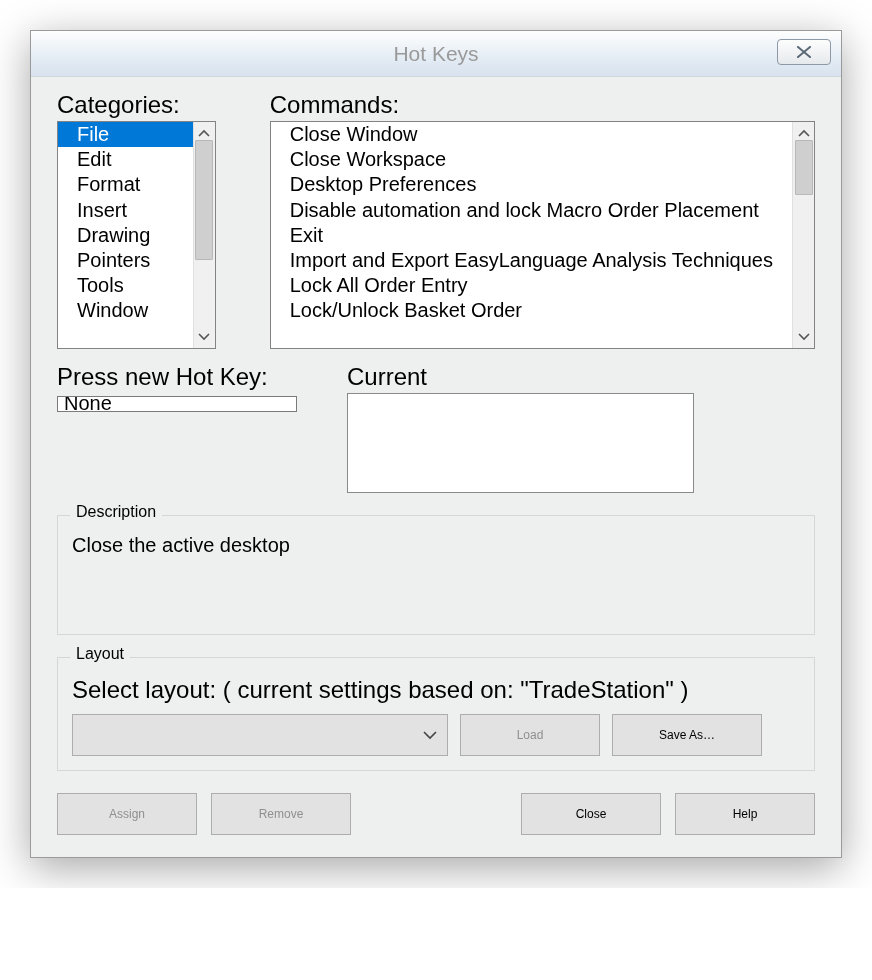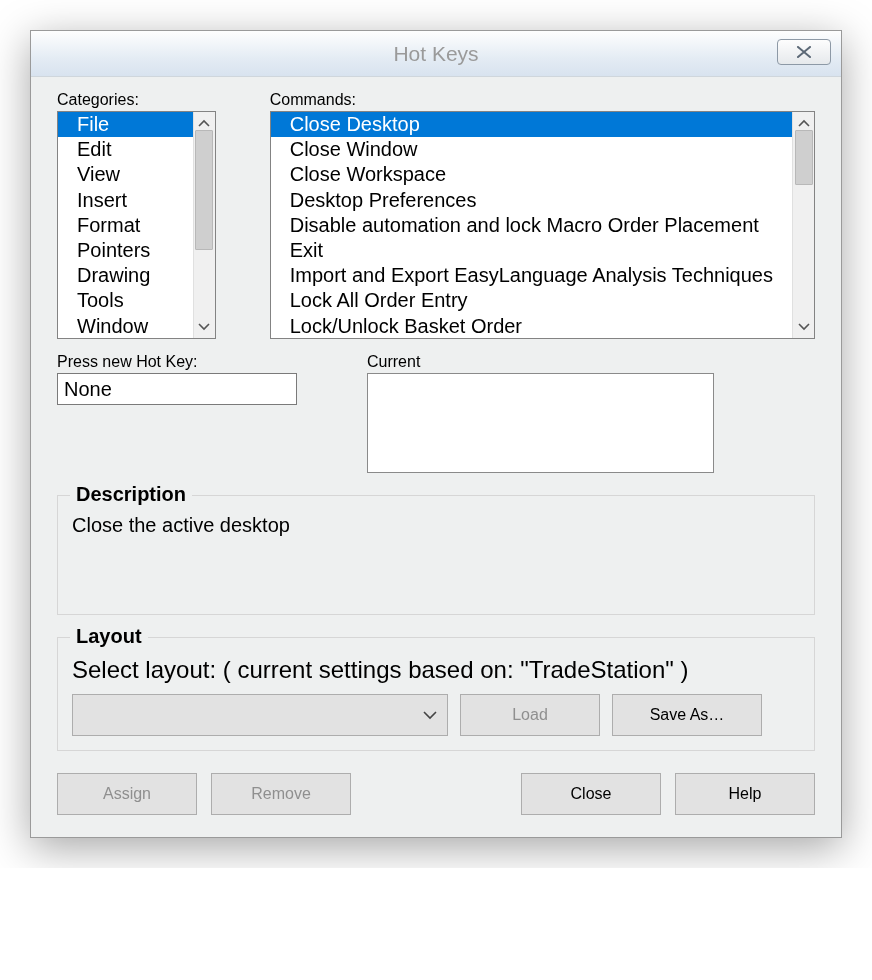--- a/index.html
+++ b/index.html
@@ -50,21 +50,21 @@
   .body {
     padding: 14px 26px 22px 26px;
   }
   .lists {
     display: flex;
     gap: 14px;
   }
   .list-col { display:flex; flex-direction:column; }
   .list-col.cat { width: 224px; }
   .list-col.cmd { flex:1;margin-left:40px; }
-  .label { font-size:16px; margin-bottom:2px; }
+  .label { font-size:24px; margin-bottom:2px; }
   .listbox {
     border:1px solid #838383;
     background:#fff;
     height:228px;
     overflow:hidden;
     position:relative;
     display:flex;
   }
   .list-items {
     flex:1;
@@ -100,28 +100,28 @@
     text-align:center;
   }
   .scroll-thumb {
     width:18px;
     background:#cfcfcf;
     border:1px solid #b8b8b8;
     border-radius:1px;
   }
   .row2 {
     display:flex;
-    gap:40px;
+    gap:20px;
     margin-top:14px;
   }
   .press-col { width:270px; }
   .current-col { flex:1; }
   .txt-input {
     width:240px;
-    height:32px;
+    height:16px;
     border:1px solid #7a7a7a;
     background:#fff;
     padding:2px 6px;
     font-size:20px;
   }
   .current-box {
     width:347px;
     height:100px;
     border:1px solid #8a8a8a;
     background:#fff;
@@ -131,22 +131,21 @@
     margin-top:22px;
     position:relative;
     padding:18px 14px 14px 14px;
   }
   .group-title {
     position:absolute;
     top:-13px;
     left:12px;
     background:#eef0f0;
     padding:0 6px;
-    font-size:20px;
-    font-weight:bold;
+    font-size:16px;
   }
   .desc-text {
     font-size:20px;
     min-height:86px;
   }
   .layout-label {
     font-size:24px;
     margin-bottom:10px;
   }
   .layout-row {
@@ -163,21 +162,21 @@
     align-items:center;
     justify-content:flex-end;
     padding:0 10px;
     cursor:pointer;
   }
   .combo svg { width:14px; height:10px; }
   .btn {
     height:42px;
     border:1px solid #adadad;
     background:#e2e2e2;
-    font-size:16px;
+    font-size:12px;
     display:flex;
     align-items:center;
     justify-content:center;
     cursor:pointer;
     padding:0 6px;
   }
   .btn.disabled { color:#8f8f8f; cursor:default; }
   .btn.load { width:140px; }
   .btn.saveas { width:150px; }
   .bottom-row {
@@ -205,25 +204,24 @@
   <div class="body">
 
     <div class="lists">
 
       <div class="list-col cat">
         <div class="label">Categories:</div>
         <div class="listbox">
           <div class="list-items" id="cat-items">
               <div class="item selected">File</div>
               <div class="item">Edit</div>
-              <div class="item">View</div>
+              <div class="item">Format</div>
               <div class="item">Insert</div>
-              <div class="item">Format</div>
+              <div class="item">Drawing</div>
               <div class="item">Pointers</div>
-              <div class="item">Drawing</div>
               <div class="item">Tools</div>
               <div class="item">Window</div>
             </div>
           <div class="scrollbar">
             <div class="scroll-arrow">
               <svg width="12" height="8" viewBox="0 0 12 8">
                   <path d="M1 7 L6 2 L11 7" stroke="#555" stroke-width="1.6" fill="none"></path>
                 </svg>
             </div>
             <div class="scroll-thumb" style="height:120px;margin-top:0"></div>
@@ -234,21 +232,20 @@
                 </svg>
             </div>
           </div>
         </div>
       </div>
 
       <div class="list-col cmd">
         <div class="label">Commands:</div>
         <div class="listbox">
           <div class="list-items" id="cmd-items">
-              <div class="item selected">Close Desktop</div>
               <div class="item">Close Window</div>
               <div class="item">Close Workspace</div>
               <div class="item">Desktop Preferences</div>
               <div class="item">Disable automation and lock Macro Order Placement</div>
               <div class="item">Exit</div>
               <div class="item">Import and Export EasyLanguage Analysis Techniques</div>
               <div class="item">Lock All Order Entry</div>
               <div class="item">Lock/Unlock Basket Order</div>
             </div>
           <div class="scrollbar">

